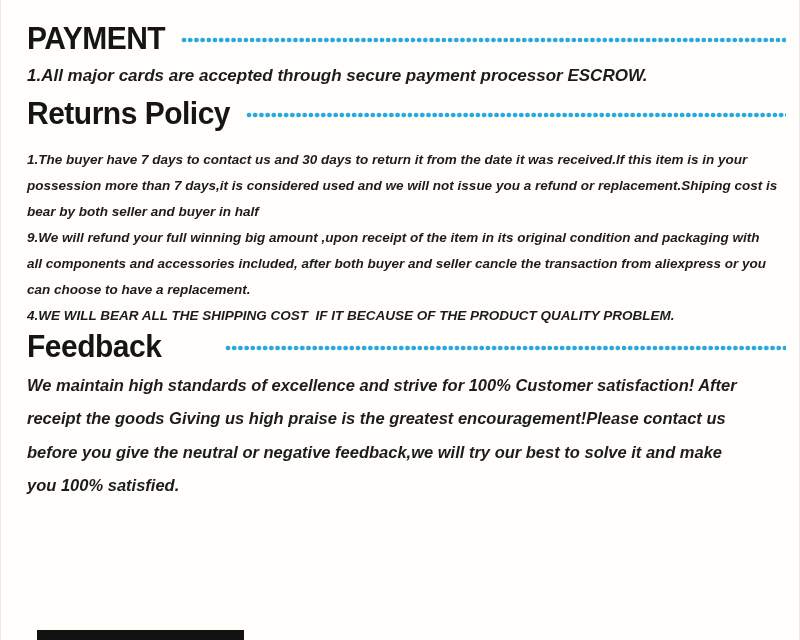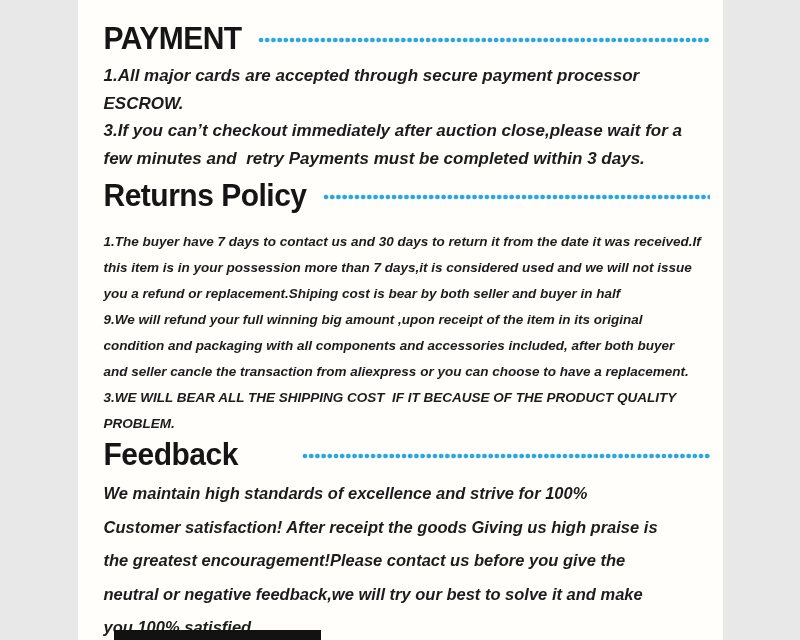--- a/index.html
+++ b/index.html
@@ -1,18 +1,18 @@
 <!DOCTYPE html>
 <html style="--page-bg: #fffefb; --accent: #29a8df; --heading-color: #151515; --text-color: #1c1c1c; --bar-color: #121212;"><head>
 <meta charset="utf-8">
 <style>
   html,body { margin:0; padding:0; background:#e8e8e8; }
   .page {
     position:relative;
-    width:645px; height:640px;
+    width:798px; height:640px;
     margin:0 auto;
     background: var(--page-bg, #fffefb);
     overflow:hidden;
     box-sizing:border-box;
     padding: 0 13px 0 26px;
     font-family:"Liberation Sans", sans-serif;
   }
   .sec-head {
     display:flex;
     align-items:center;
@@ -66,33 +66,32 @@
 
 <div class="page">
 
   <section>
     <div class="sec-head first">
       <h1 class="sec-title">PAYMENT</h1>
       <div class="dots"></div>
     </div>
     <div class="body-list payment">
       <p>1.All major cards are accepted through secure payment processor ESCROW.</p>
-      <p>3.If you can’t checkout immediately after auction close,please wait for a few minutes and  retry Payments must be completed within 3 days.</p>
     </div>
   </section>
 
   <section>
     <div class="sec-head second">
       <h1 class="sec-title">Returns Policy</h1>
       <div class="dots"></div>
     </div>
     <div class="body-list returns">
       <p>1.The buyer have 7 days to contact us and 30 days to return it from the date it was received.If this item is in your possession more than 7 days,it is considered used and we will not issue you a refund or replacement.Shiping cost is bear by both seller and buyer in half</p>
       <p>9.We will refund your full winning big amount ,upon receipt of the item in its original condition and packaging with all components and accessories included, after both buyer and seller cancle the transaction from aliexpress or you can choose to have a replacement.</p>
-      <p>3.WE WILL BEAR ALL THE SHIPPING COST  IF IT BECAUSE OF THE PRODUCT QUALITY PROBLEM.</p>
+      <p>4.WE WILL BEAR ALL THE SHIPPING COST  IF IT BECAUSE OF THE PRODUCT QUALITY PROBLEM.</p>
     </div>
   </section>
 
   <section>
     <div class="sec-head third">
       <h1 class="sec-title">Feedback</h1>
       <div class="dots"></div>
     </div>
     <div class="body-list feedback">
       <p>We maintain high standards of excellence and strive for 100% Customer satisfaction! After receipt the goods Giving us high praise is the greatest encouragement!Please contact us before you give the neutral or negative feedback,we will try our best to solve it and make you 100% satisfied.</p>

